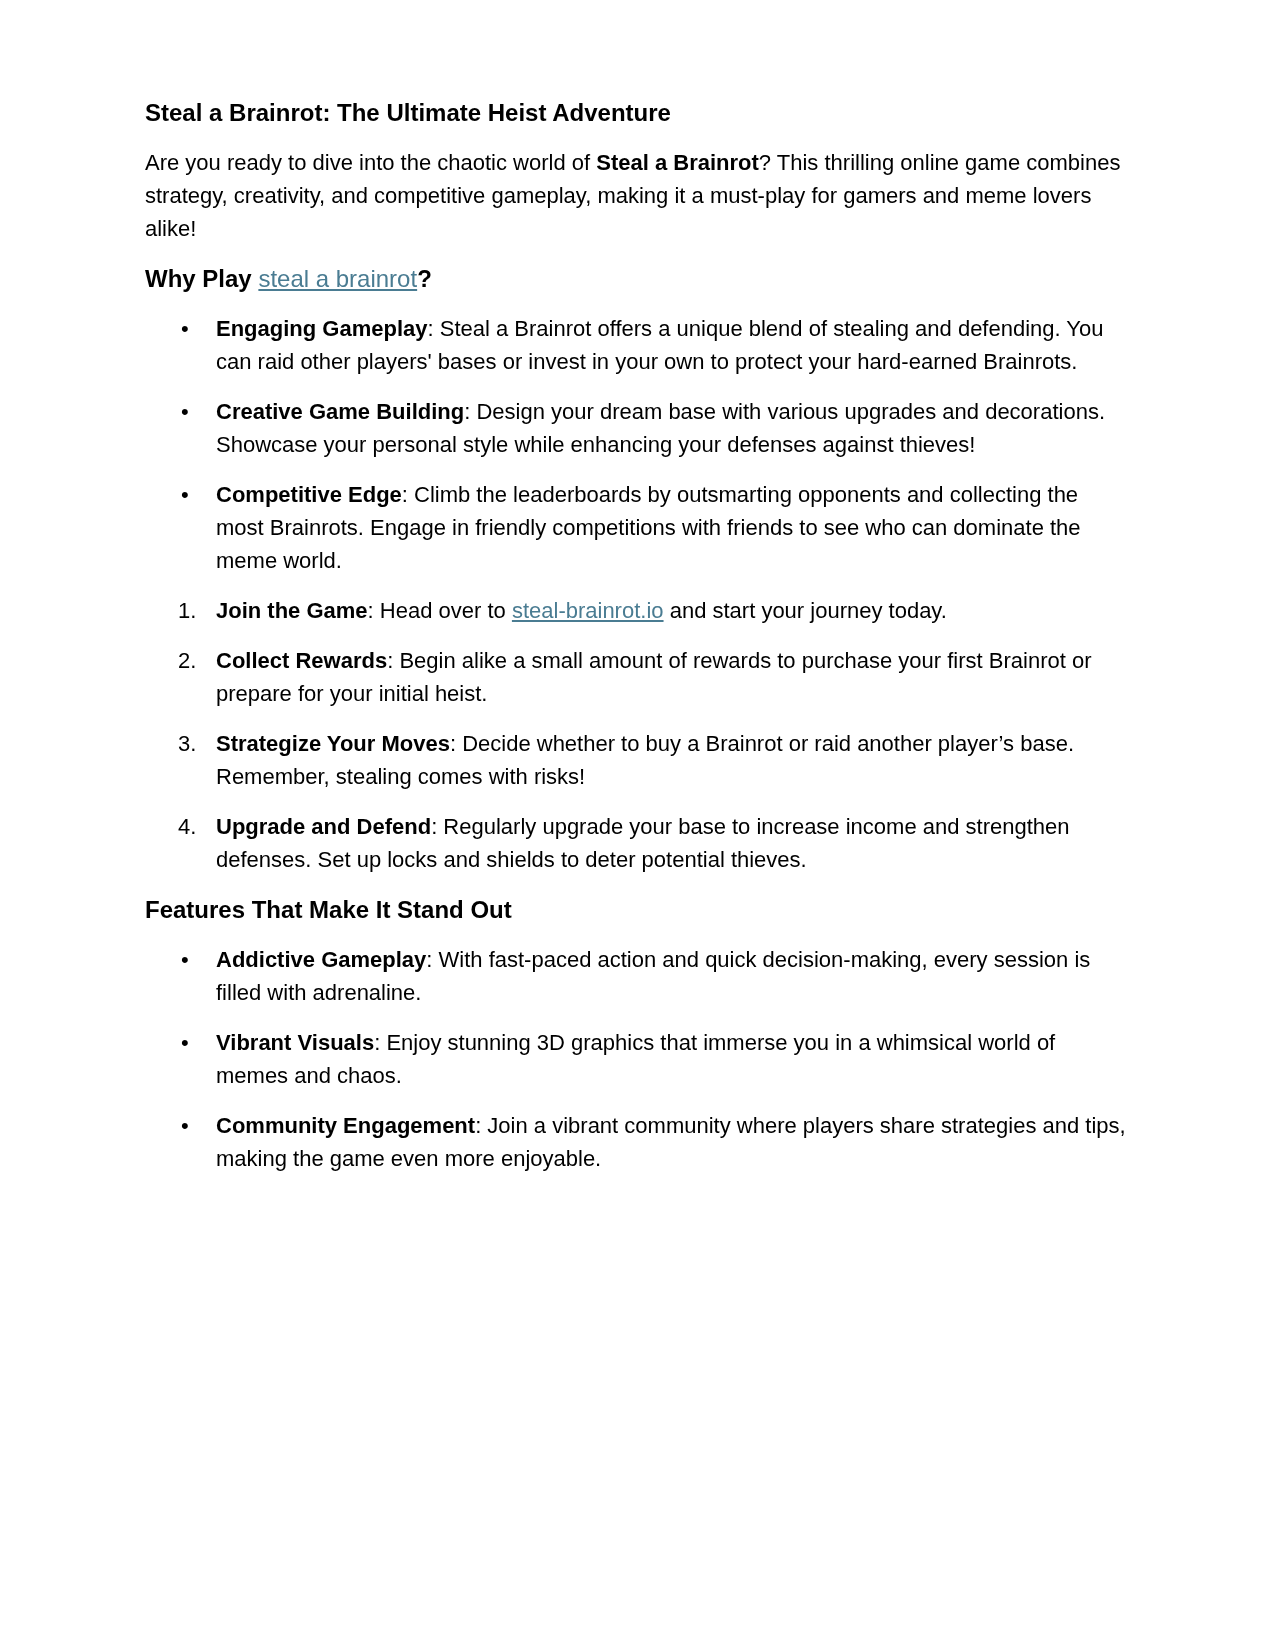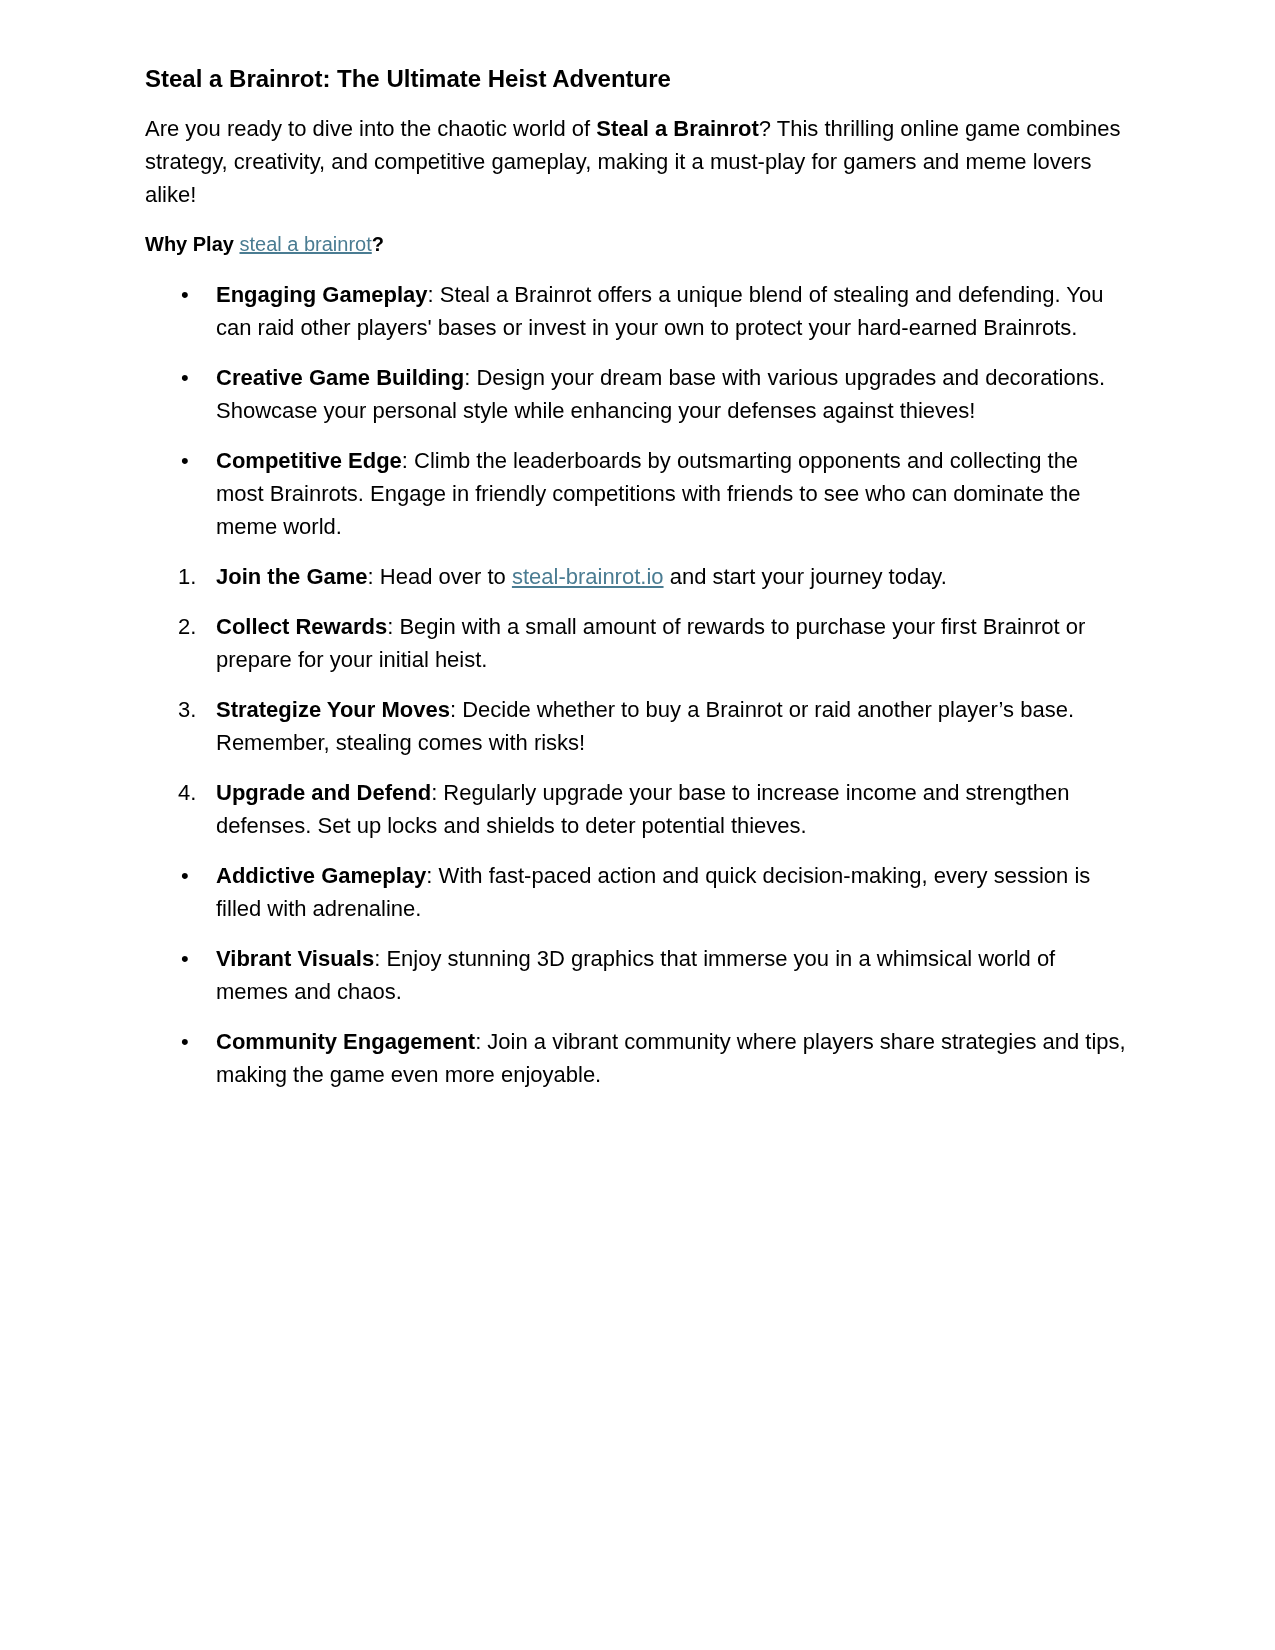--- a/index.html
+++ b/index.html
@@ -2,31 +2,31 @@
 <html><head>
 <meta charset="utf-8">
 <style>
   html, body { margin: 0; padding: 0; background: #ffffff; }
   .page {
     position: relative;
     width: 1275px;
     height: 1650px;
     margin: 0 auto;
     box-sizing: border-box;
-    padding: 62px 145px 0 145px;
+    padding: 96px 145px 0 145px;
     background: #ffffff;
     font-family: "Liberation Sans", sans-serif;
     font-size: 22px;
     line-height: 33px;
     color: #000000;
     overflow: hidden;
   }
   .block { margin: 0 0 17px 0; }
   .heading {
-    font-size: 20px;
+    font-size: 24px;
     font-weight: 700;
     line-height: 33px;
     margin: 0 0 17px 0;
   }
   .title {
     font-size: 24px;
     font-weight: 700;
     line-height: 33px;
     margin: 0 0 17px 0;
   }
@@ -76,30 +76,31 @@
       <span class="bullet">•</span><b>Competitive Edge</b><span>: Climb the leaderboards by outsmarting opponents and collecting the most Brainrots. Engage in friendly competitions with friends to see who can dominate the meme world.</span>
     </div>
   </div>
 
 
   <div>
     <div class="li">
       <span class="num">1.</span><b>Join the Game</b><span>: Head over to </span><a class="link">steal-brainrot.io</a><span> and start your journey today.</span>
     </div>
     <div class="li">
-      <span class="num">2.</span><b>Collect Rewards</b><span>: Begin with a small amount of rewards to purchase your first Brainrot or prepare for your initial heist.</span>
+      <span class="num">2.</span><b>Collect Rewards</b><span>: Begin alike a small amount of rewards to purchase your first Brainrot or prepare for your initial heist.</span>
     </div>
     <div class="li">
       <span class="num">3.</span><b>Strategize Your Moves</b><span>: Decide whether to buy a Brainrot or raid another player’s base. Remember, stealing comes with risks!</span>
     </div>
     <div class="li">
       <span class="num">4.</span><b>Upgrade and Defend</b><span>: Regularly upgrade your base to increase income and strengthen defenses. Set up locks and shields to deter potential thieves.</span>
     </div>
   </div>
 
+  <div class="heading">Features That Make It Stand Out</div>
 
   <div>
     <div class="li">
       <span class="bullet">•</span><b>Addictive Gameplay</b><span>: With fast-paced action and quick decision-making, every session is filled with adrenaline.</span>
     </div>
     <div class="li">
       <span class="bullet">•</span><b>Vibrant Visuals</b><span>: Enjoy stunning 3D graphics that immerse you in a whimsical world of memes and chaos.</span>
     </div>
     <div class="li">
       <span class="bullet">•</span><b>Community Engagement</b><span>: Join a vibrant community where players share strategies and tips, making the game even more enjoyable.</span>

